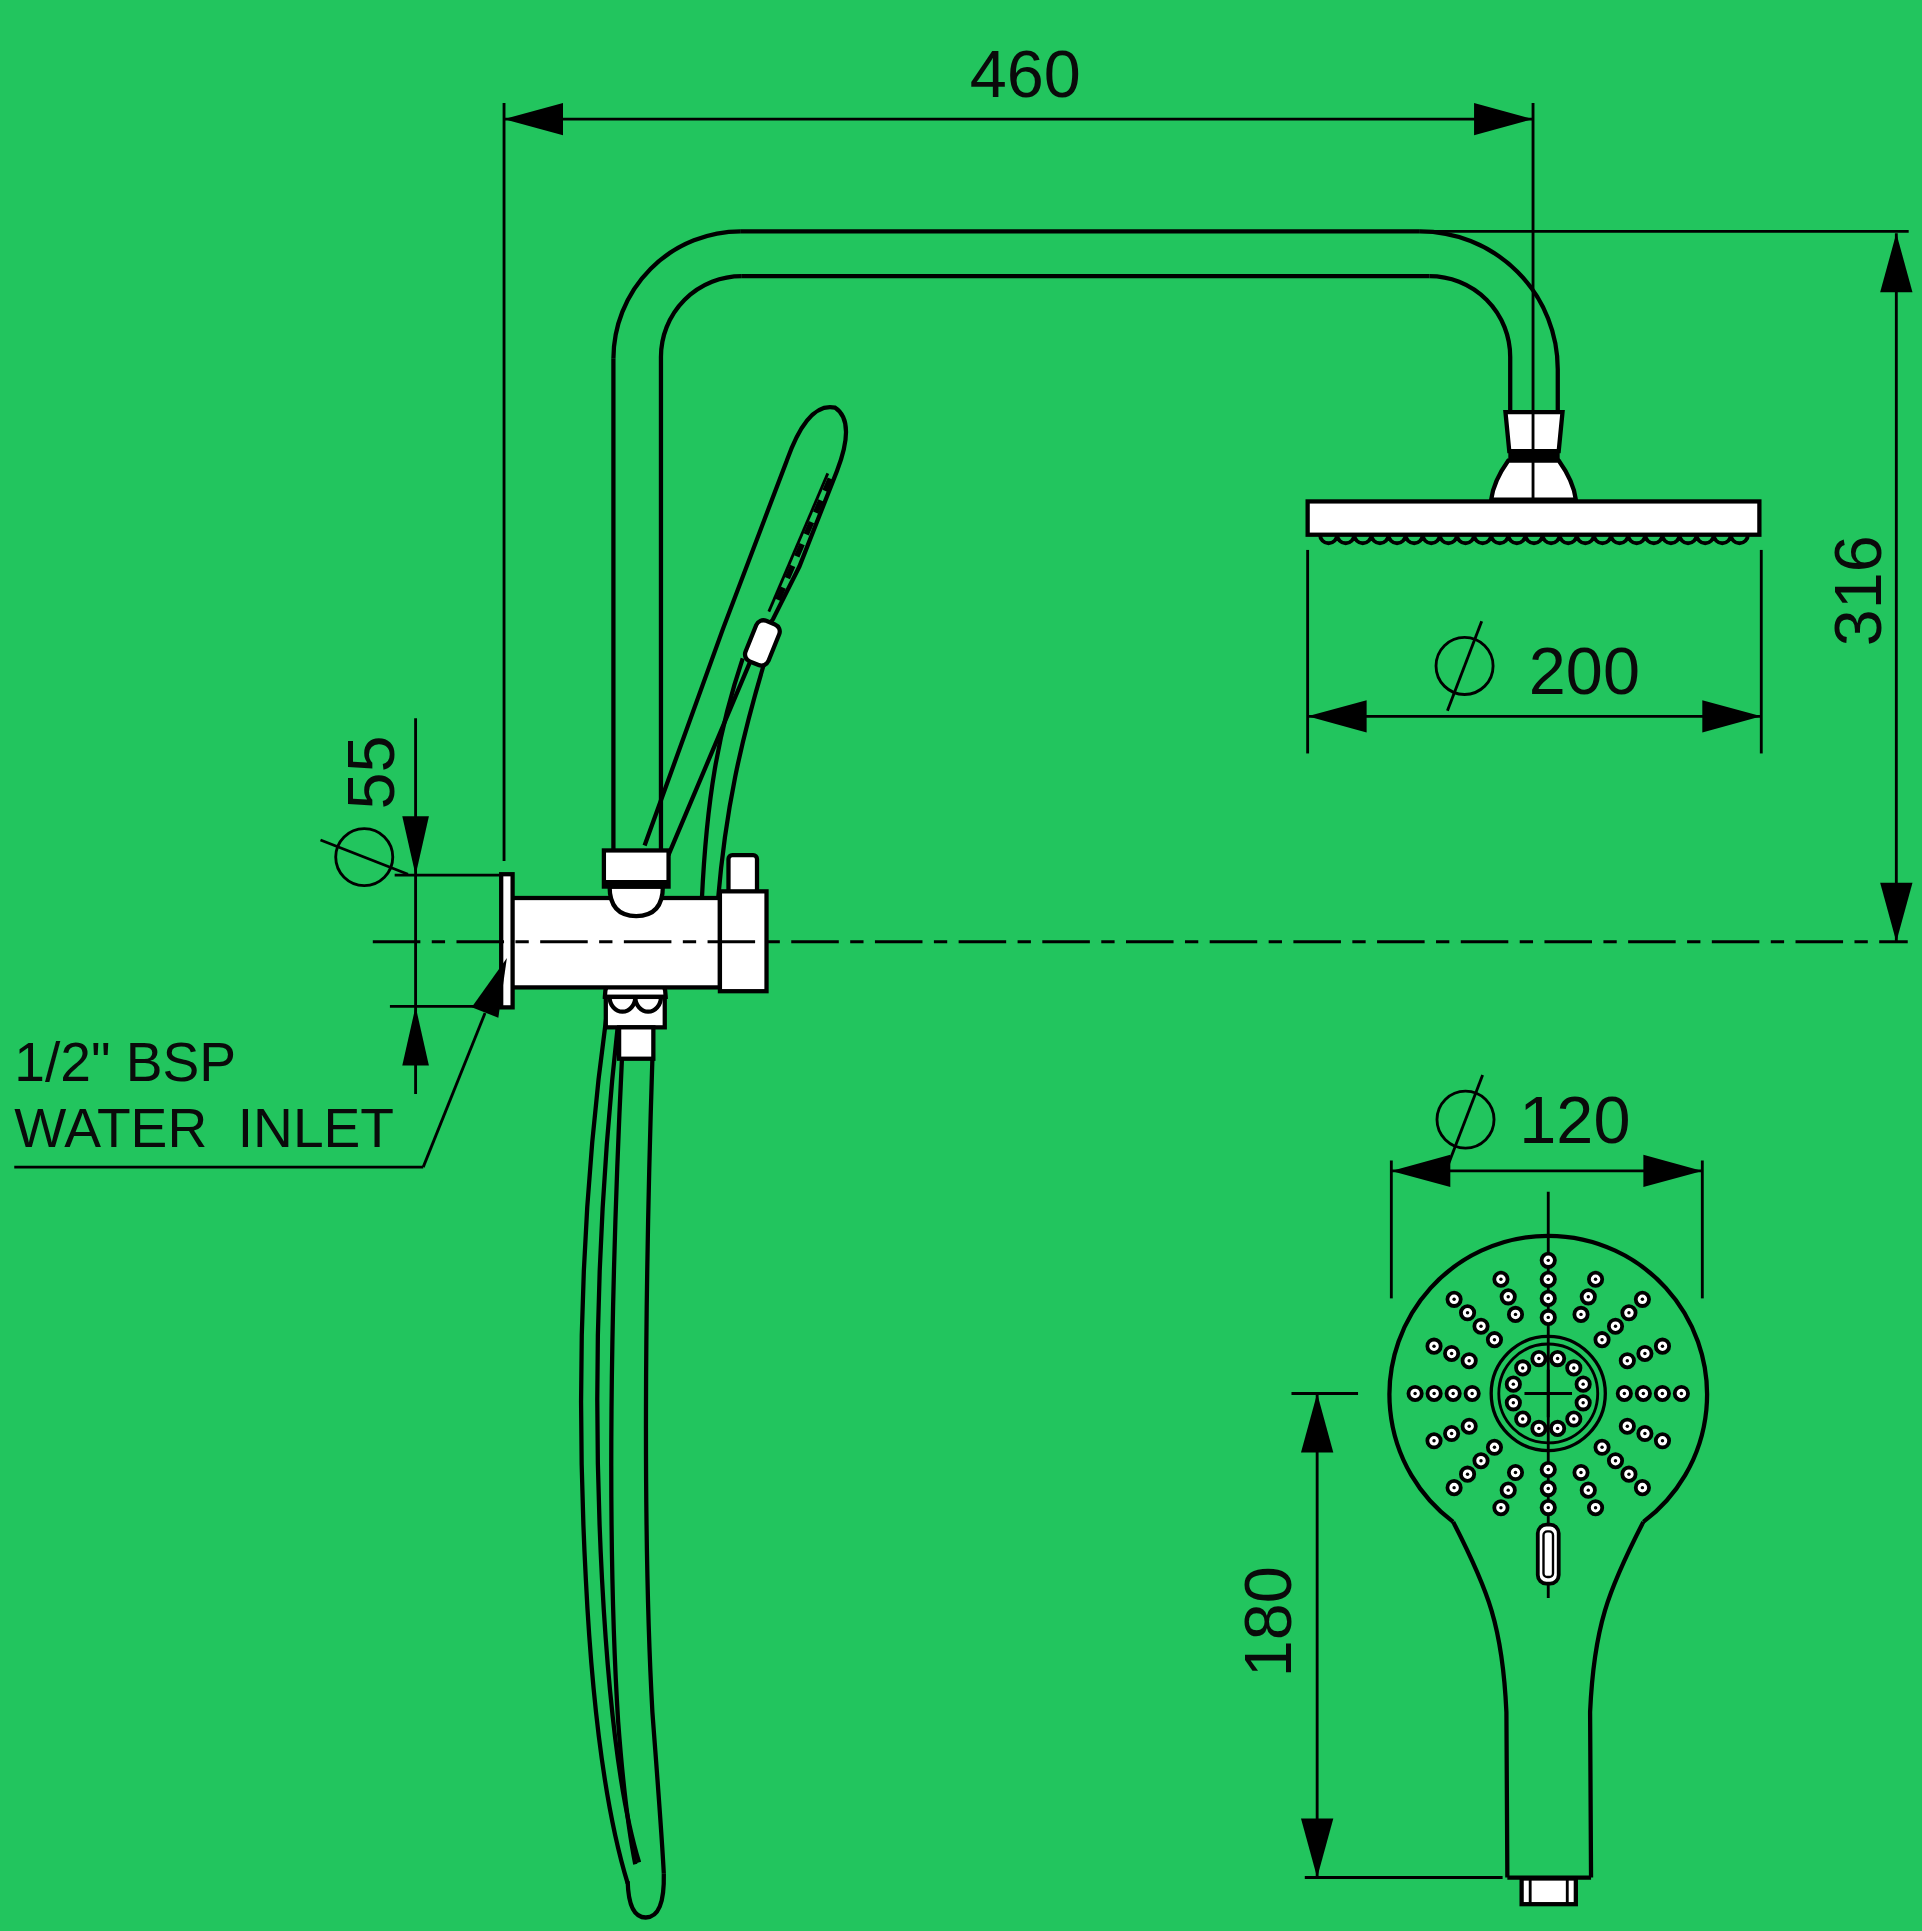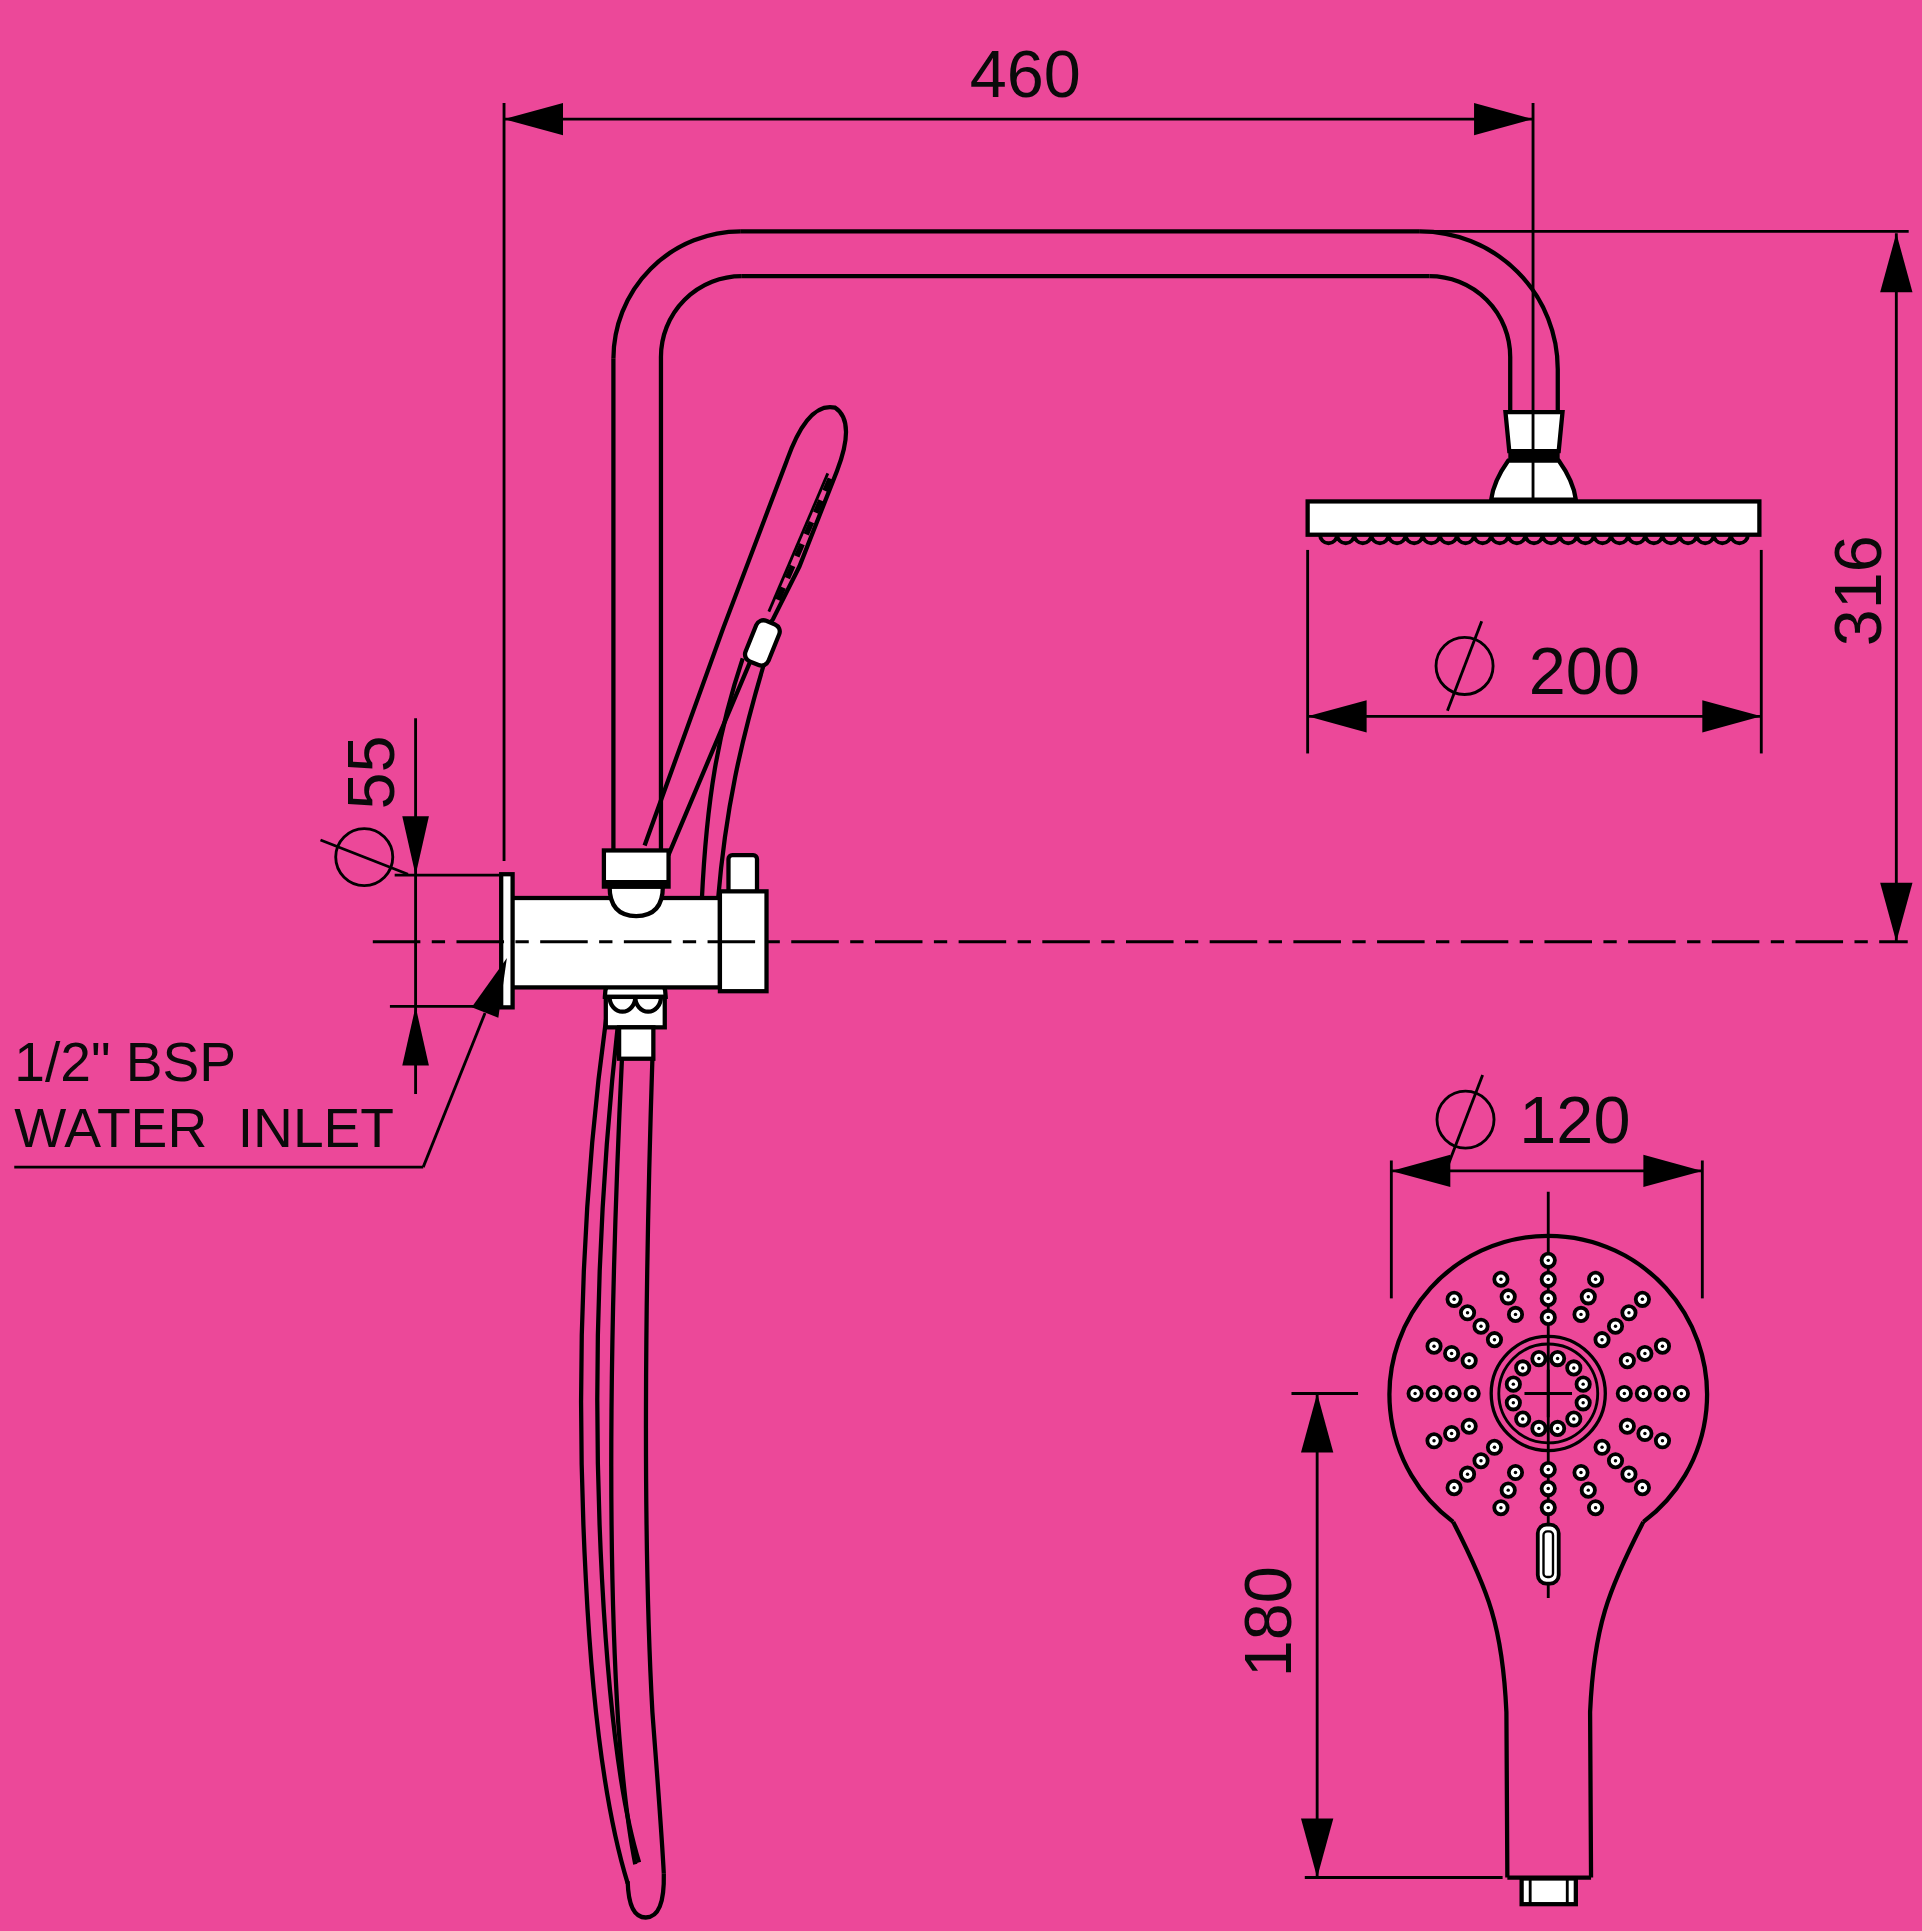--- a/index.html
+++ b/index.html
@@ -1,16 +1,16 @@
 <!DOCTYPE html>
 <html style="font-size:15px"><head>
 <meta charset="utf-8">
 <style>
   html,body{margin:0;padding:0;background:#ffffff;}
-  .canvas{position:relative;width:1922px;height:1932px;background:#ec4899;overflow:hidden;}
+  .canvas{position:relative;width:1922px;height:1932px;background:#22c55e;overflow:hidden;}
   svg{display:block;}
   .dim-text{font-family:"Liberation Sans", sans-serif;font-size:70px;fill:#0a0a0a;}
   .lbl-text{font-family:"Liberation Sans", sans-serif;font-size:58px;fill:#0a0a0a;}
   .wide{word-spacing:16px;}
   .outline{stroke:#000;stroke-width:4.5;fill:none;}
   .outline-f{stroke:#000;stroke-width:4.5;fill:#fff;}
   .thin{stroke:#000;stroke-width:3;fill:none;}
   .arrow{fill:#000;stroke:none;}
 </style>
 </head>

